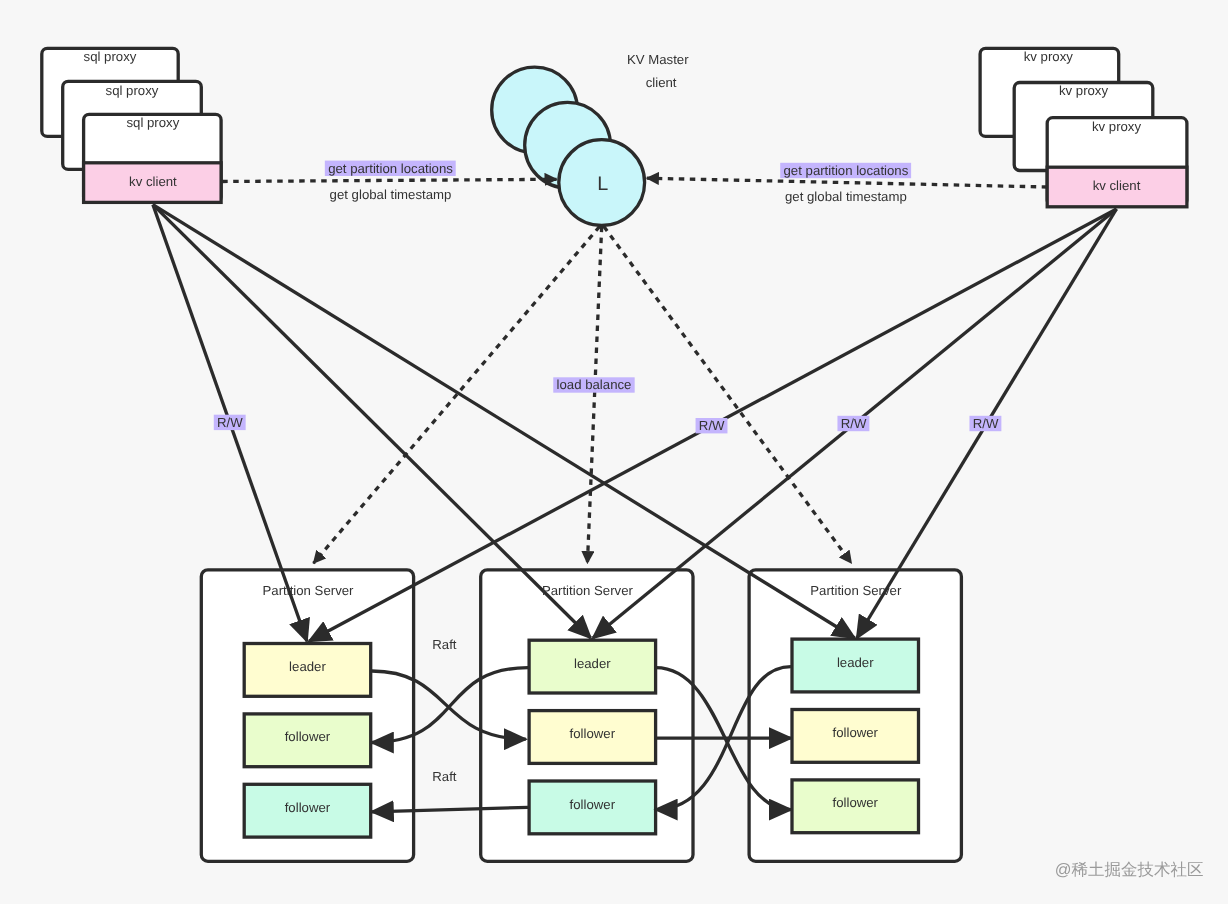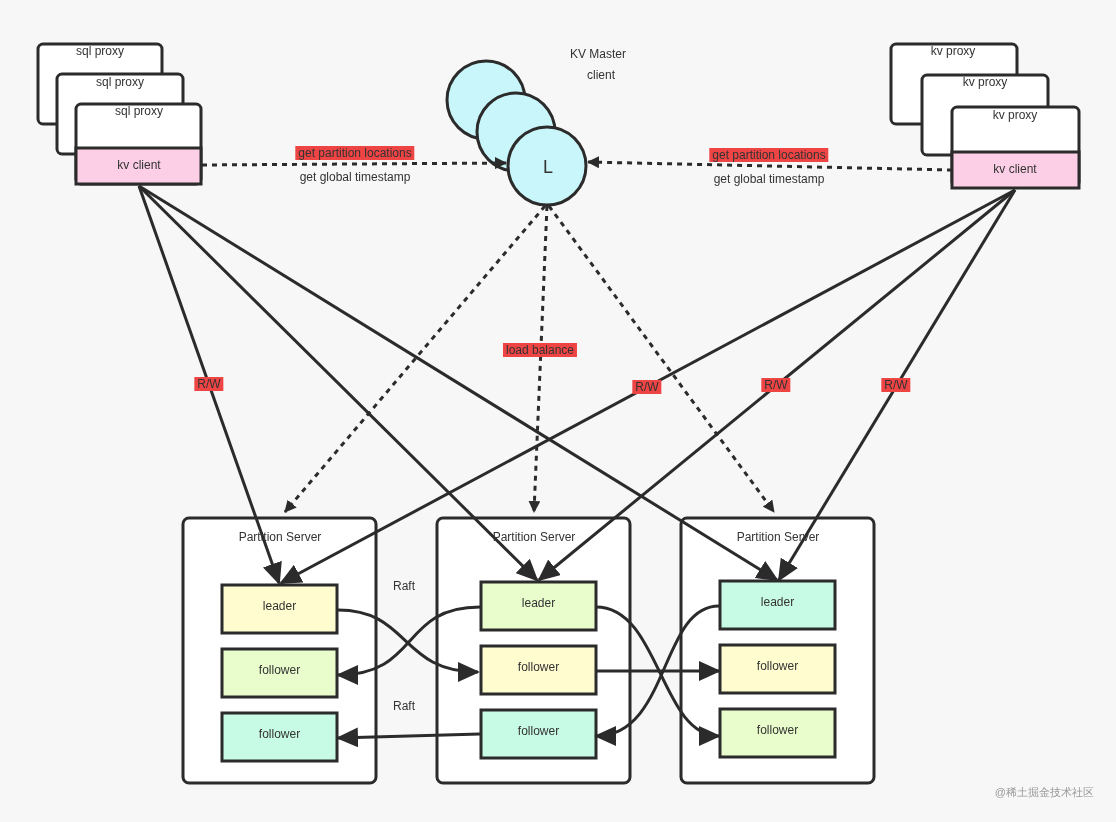--- a/index.html
+++ b/index.html
@@ -1,22 +1,22 @@
 <!DOCTYPE html>
 <html><head>
 <meta charset="utf-8">
 <style>
   html, body { margin: 0; padding: 0; }
   body { width: 1116px; height: 822px; background: #f7f7f7; position: relative; overflow: hidden;
          font-family: "Liberation Sans", "DejaVu Sans", sans-serif; color: #333; }
   #canvas { position: absolute; left: 0; top: 0; }
   .lbl { position: absolute; font-size: 12px; color: #333; white-space: nowrap; line-height: 1; }
   .lbl.center { transform: translateX(-50%); text-align: center; }
-  .bg-lbl { background: #ef4444; padding: 1px 3px; }
-  .watermark { position: absolute; right: 22px; bottom: 22px; font-size: 11px; color: #9a9a9a; }
+  .bg-lbl { background: #c4b5fd; padding: 1px 3px; }
+  .watermark { position: absolute; right: 22px; bottom: 22px; font-size: 15px; color: #9a9a9a; }
 </style>
 </head>
 <body>
 
 <svg id="canvas" width="1116" height="822" viewBox="0 0 1116 822" xmlns="http://www.w3.org/2000/svg">
   <defs>
     <marker id="arr" markerWidth="12" markerHeight="12" refX="11" refY="6" orient="auto" markerUnits="userSpaceOnUse">
       <path d="M0,0 L12,6 L0,12 z" fill="#2b2b2b"></path>
     </marker>
     <marker id="arrBig" markerWidth="22" markerHeight="20" refX="20" refY="10" orient="auto" markerUnits="userSpaceOnUse">

